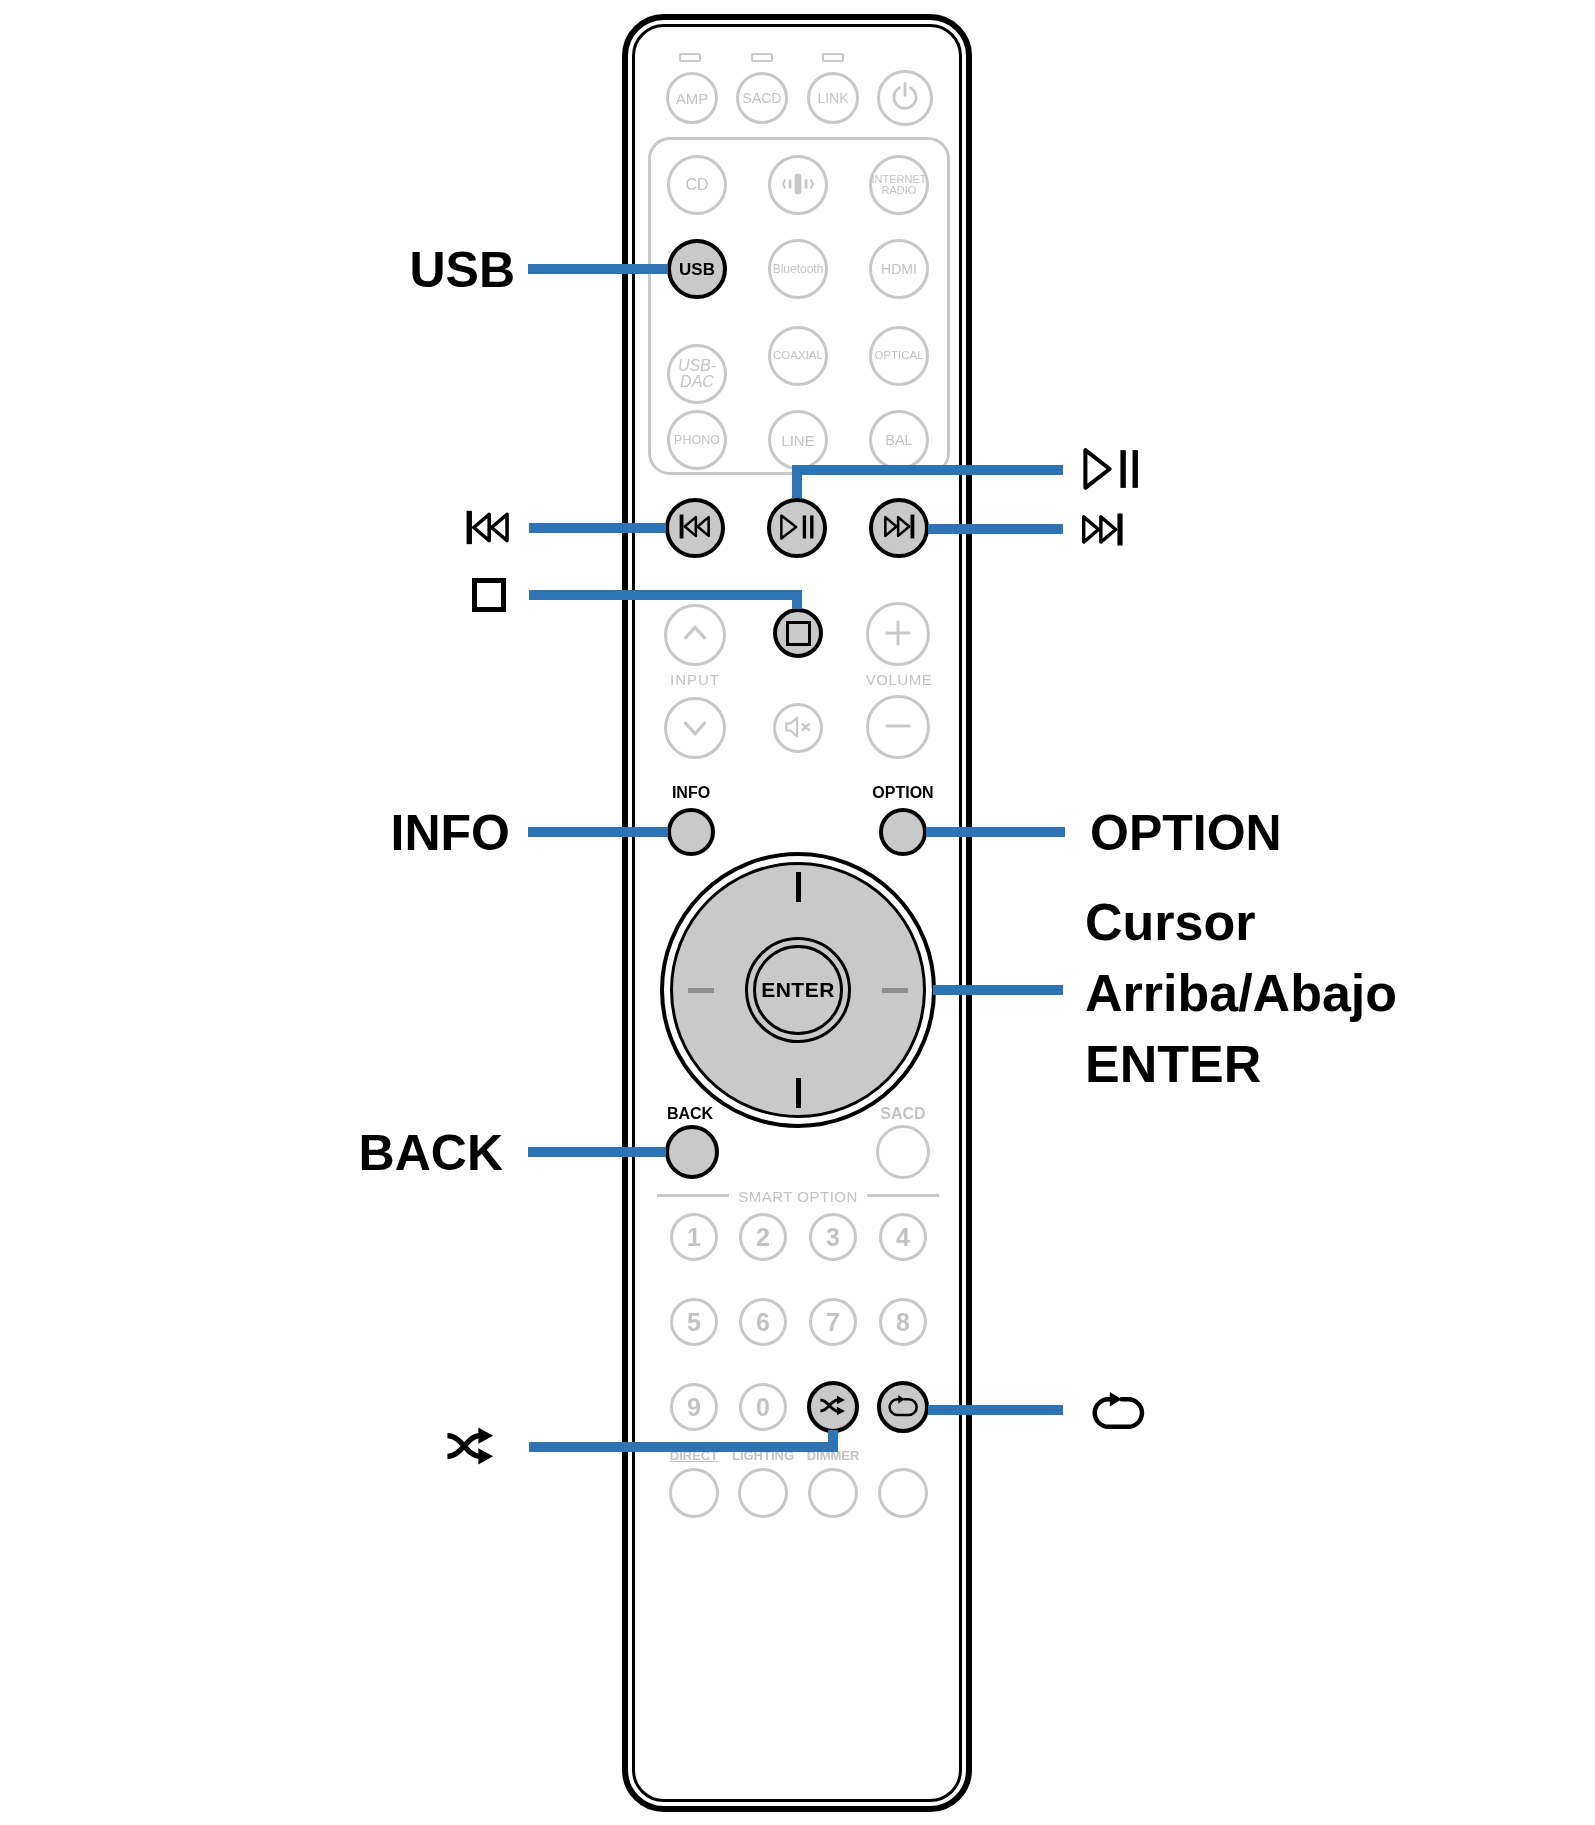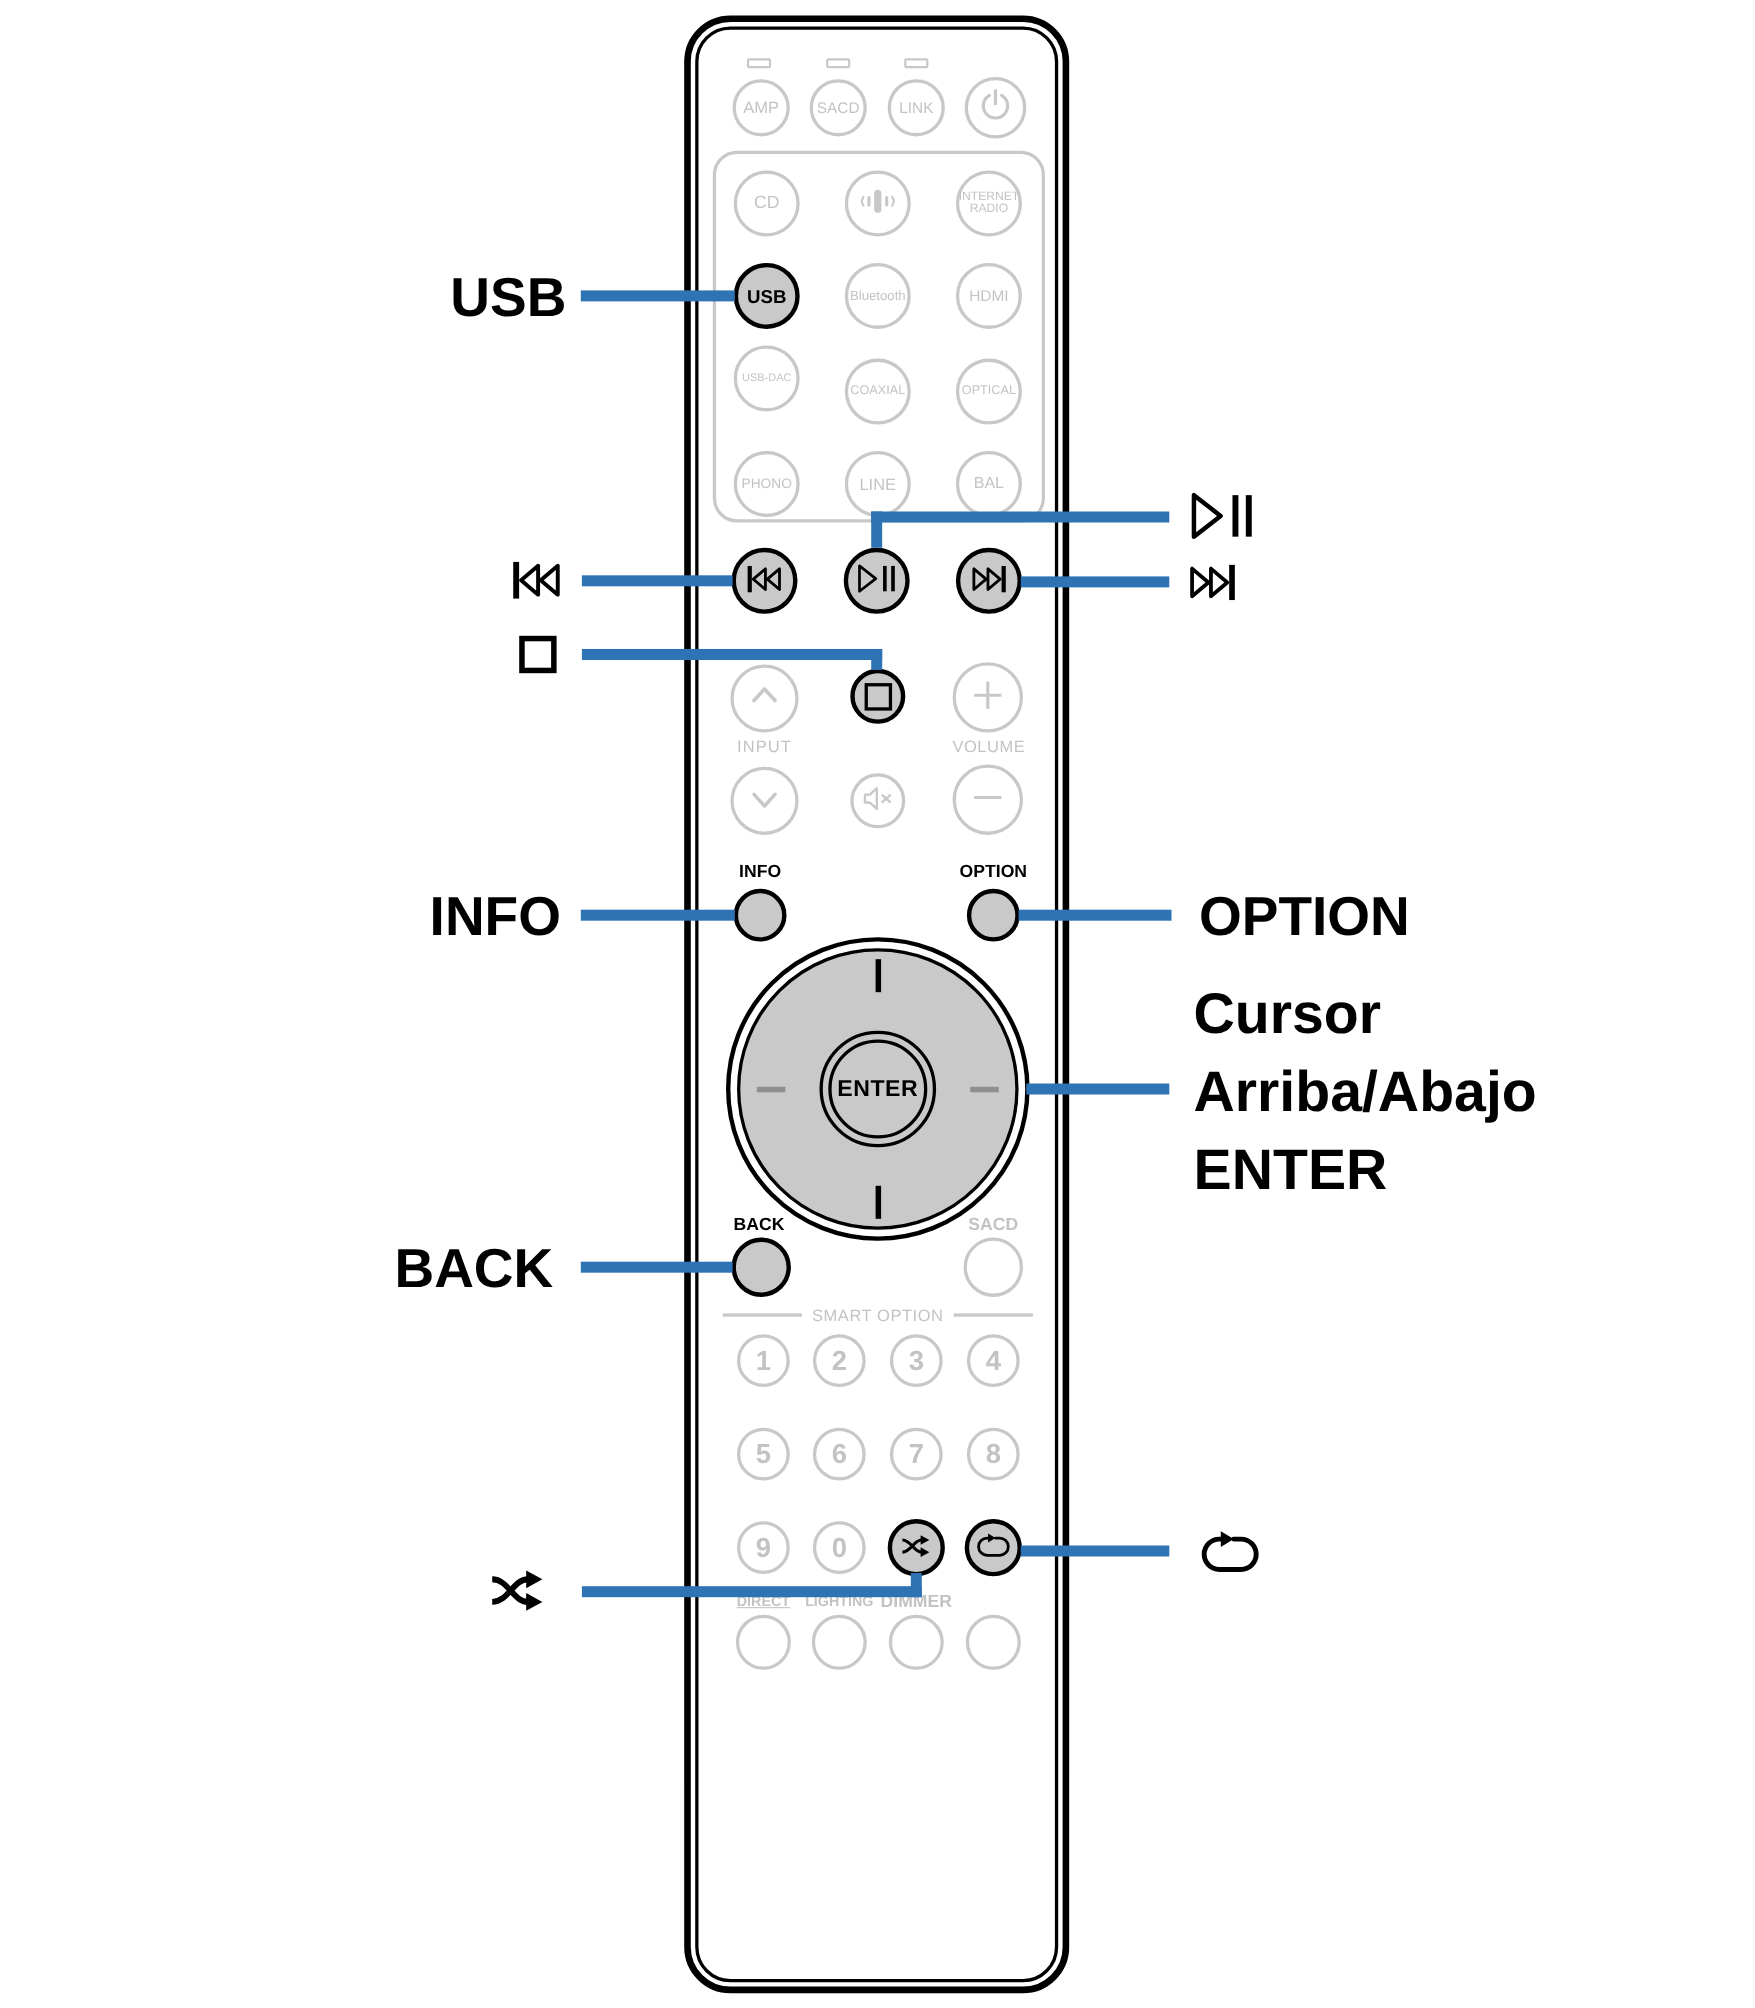--- a/index.html
+++ b/index.html
@@ -94,21 +94,21 @@
   <div class="abs btn hl" style="left:667px;top:239px;width:60px;height:60px;font-size:17px;font-weight:bold;">
       <span>USB</span>
     </div>
   <div class="abs btn ghost" style="left:768px;top:239px;width:60px;height:60px;font-size:12px;">
       <span>Bluetooth</span>
     </div>
   <div class="abs btn ghost" style="left:869px;top:239px;width:60px;height:60px;font-size:14px;">
       <span>HDMI</span>
     </div>
 
-  <div class="abs btn ghost" style="left:667px;top:314px;width:60px;height:60px;font-size:10px;">
+  <div class="abs btn ghost" style="left:667px;top:344px;width:60px;height:60px;font-size:16px;font-style:italic;">
       <span>USB-DAC</span>
     </div>
   <div class="abs btn ghost" style="left:768px;top:326px;width:60px;height:60px;font-size:11.5px;">
       <span>COAXIAL</span>
     </div>
   <div class="abs btn ghost" style="left:869px;top:326px;width:60px;height:60px;font-size:11.5px;">
       <span>OPTICAL</span>
     </div>
 
   <div class="abs btn ghost" style="left:667px;top:410px;width:60px;height:60px;font-size:12.5px;">
@@ -247,21 +247,21 @@
   </div>
   <div class="abs btn hl" style="left:877px;top:1381px;width:52px;height:52px;">
     <span><svg width="33" height="24" viewBox="0 0 44 32">
           <path d="M24 7 H29 A 10.5 10.5 0 0 1 29 28 H14 A 10.5 10.5 0 0 1 14 7 H15" fill="none" stroke="#000" stroke-width="3.4" stroke-linecap="round"></path>
           <polygon points="15,1.5 24,7 15,12.5" fill="#000"></polygon>
         </svg></span>
   </div>
 
   <div class="abs glabel" style="left:654px;top:1448px;width:80px;font-size:13px;font-weight:bold;text-decoration:underline;">DIRECT</div>
   <div class="abs glabel" style="left:711px;top:1448px;width:104px;font-size:13px;font-weight:bold;">LIGHTING</div>
-  <div class="abs glabel" style="left:793px;top:1448px;width:80px;font-size:16px;font-weight:bold;">DIMMER</div>
+  <div class="abs glabel" style="left:793px;top:1448px;width:80px;font-size:13px;font-weight:bold;">DIMMER</div>
   <div class="abs glabel" style="left:863px;top:1448px;width:80px;font-size:13px;font-weight:bold;margin-top:32px;">SLEEP</div>
 
   <div class="abs btn ghost" style="left:669px;top:1468px;width:50px;height:50px;"></div>
   <div class="abs btn ghost" style="left:738px;top:1468px;width:50px;height:50px;"></div>
   <div class="abs btn ghost" style="left:808px;top:1468px;width:50px;height:50px;"></div>
   <div class="abs btn ghost" style="left:878px;top:1468px;width:50px;height:50px;"></div>
 
   <div class="abs cline" style="left:528px;top:264px;width:140px;height:10px;"></div>
   <div class="abs cline" style="left:529px;top:523px;width:137px;height:10px;"></div>
   <div class="abs cline" style="left:792px;top:465px;width:271px;height:10px;"></div>

